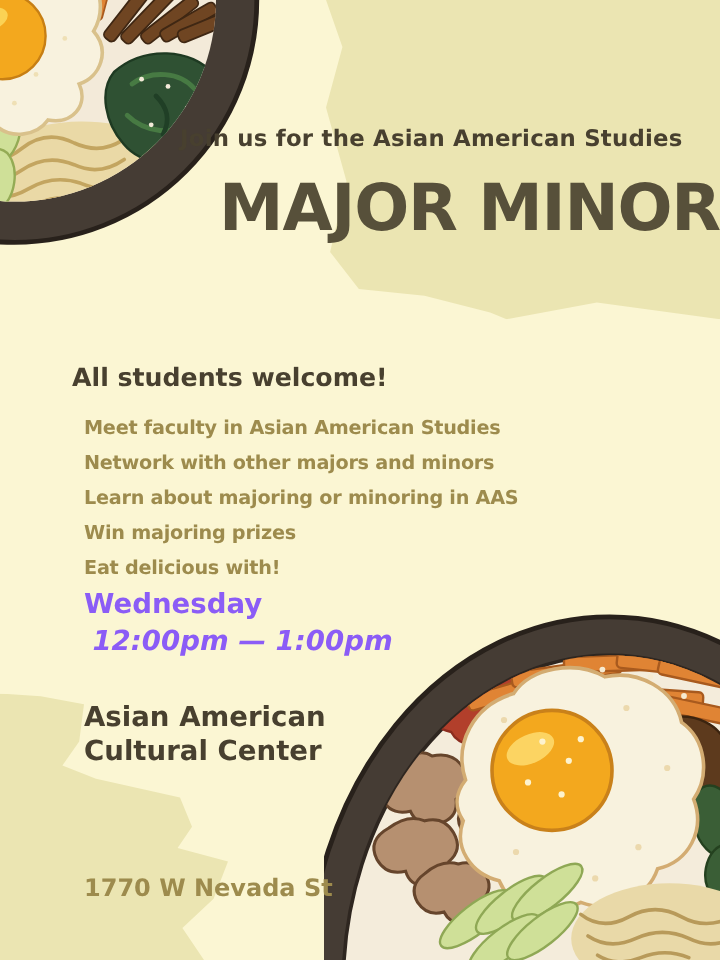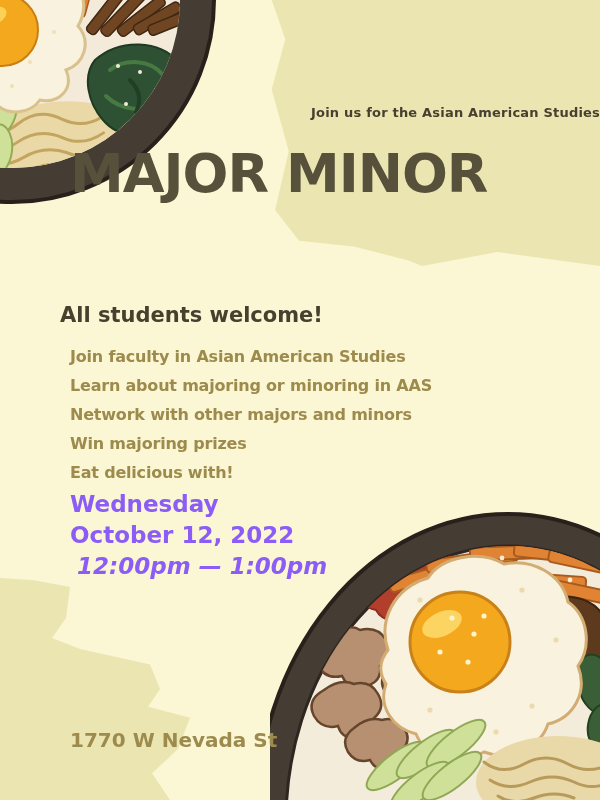--- a/index.html
+++ b/index.html
@@ -20,25 +20,25 @@
   .wash-bl{
     left:0;top:578px;width:200px;height:222px;
     clip-path:polygon(0 0,17% 1%,35% 4%,33% 18%,26% 27%,40% 32%,75% 39%,80% 50%,74% 58%,95% 63%,89% 77%,76% 88%,85% 100%,0 100%);
   }
   .bowl{position:absolute;z-index:2;}
   .bowl-tl{left:0;top:0;}
   .bowl-br{right:0;bottom:0;}
   .txt{position:absolute;z-index:3;}
   .subtitle{
     left:150px;top:105px;width:450px;
-    text-align:right;font-size:13px;color:#48402f;letter-spacing:.2px;
+    text-align:left;font-size:19px;color:#48402f;letter-spacing:.2px;
   }
   .title{
     left:70px;top:141px;width:530px;
-    text-align:left;font-size:54px;line-height:66px;
+    text-align:right;font-size:54px;line-height:66px;
     color:#57503a;letter-spacing:-1px;
   }
   .welcome{
     left:60px;top:303px;width:505px;
     text-align:left;font-size:21px;color:#48402f;
   }
   .bullets{
     left:70px;top:342px;width:420px;
     font-size:16px;line-height:29px;color:#9d8b4d;letter-spacing:-.2px;
   }
@@ -224,32 +224,35 @@
 
   <div class="txt subtitle">Join us for the Asian American Studies</div>
 
   <div class="txt title">
     <div>MAJOR MINOR</div>
   </div>
 
   <div class="txt welcome">All students welcome!</div>
 
   <div class="txt bullets">
-    <div>Join faculty in Asian American Studies</div>
+    <div>Meet faculty in Asian American Studies</div>
+    <div>Network with other majors and minors</div>
     <div>Learn about majoring or minoring in AAS</div>
-    <div>Network with other majors and minors</div>
     <div>Win majoring prizes</div>
     <div>Eat delicious with!</div>
   </div>
 
   <div class="txt datetime">
     <div>Wednesday</div>
-    <div>October 12, 2022</div>
     <div class="indent">12:00pm — 1:00pm</div>
   </div>
 
+  <div class="txt venue">
+    <div>Asian American</div>
+    <div>Cultural Center</div>
+  </div>
 
   <div class="txt address">
     <div>1770 W Nevada St</div>
     
   </div>
 
 </div>
 
 </body></html>

